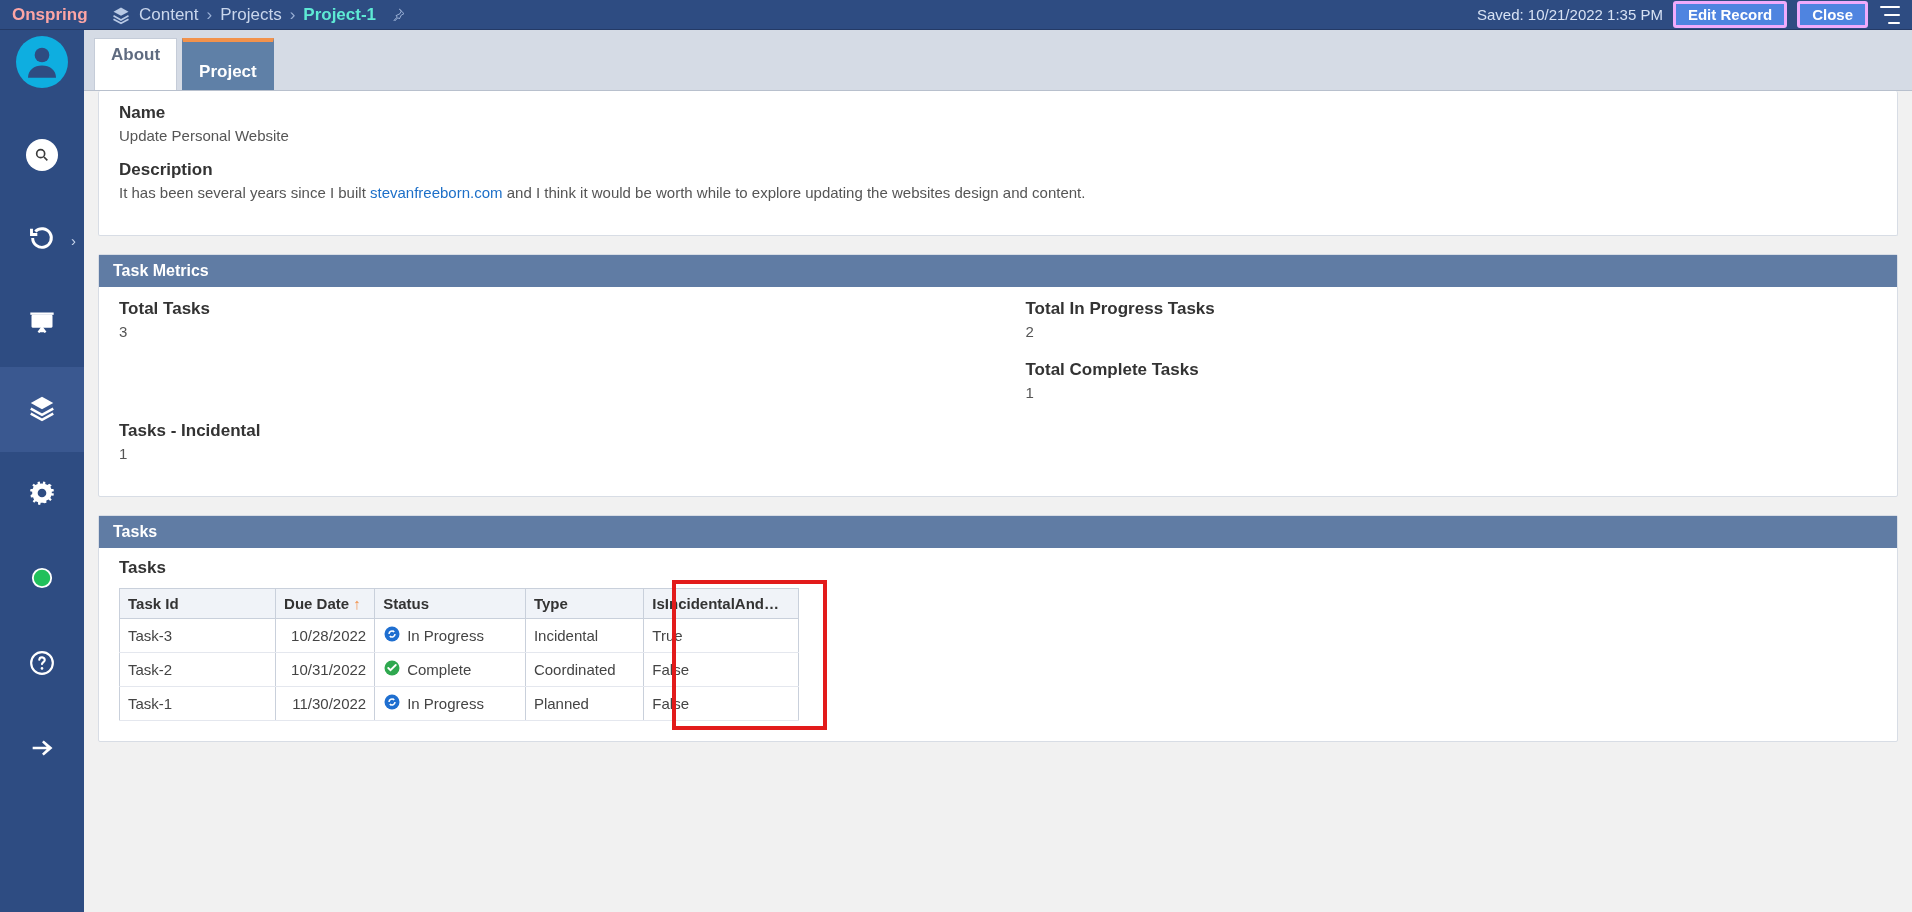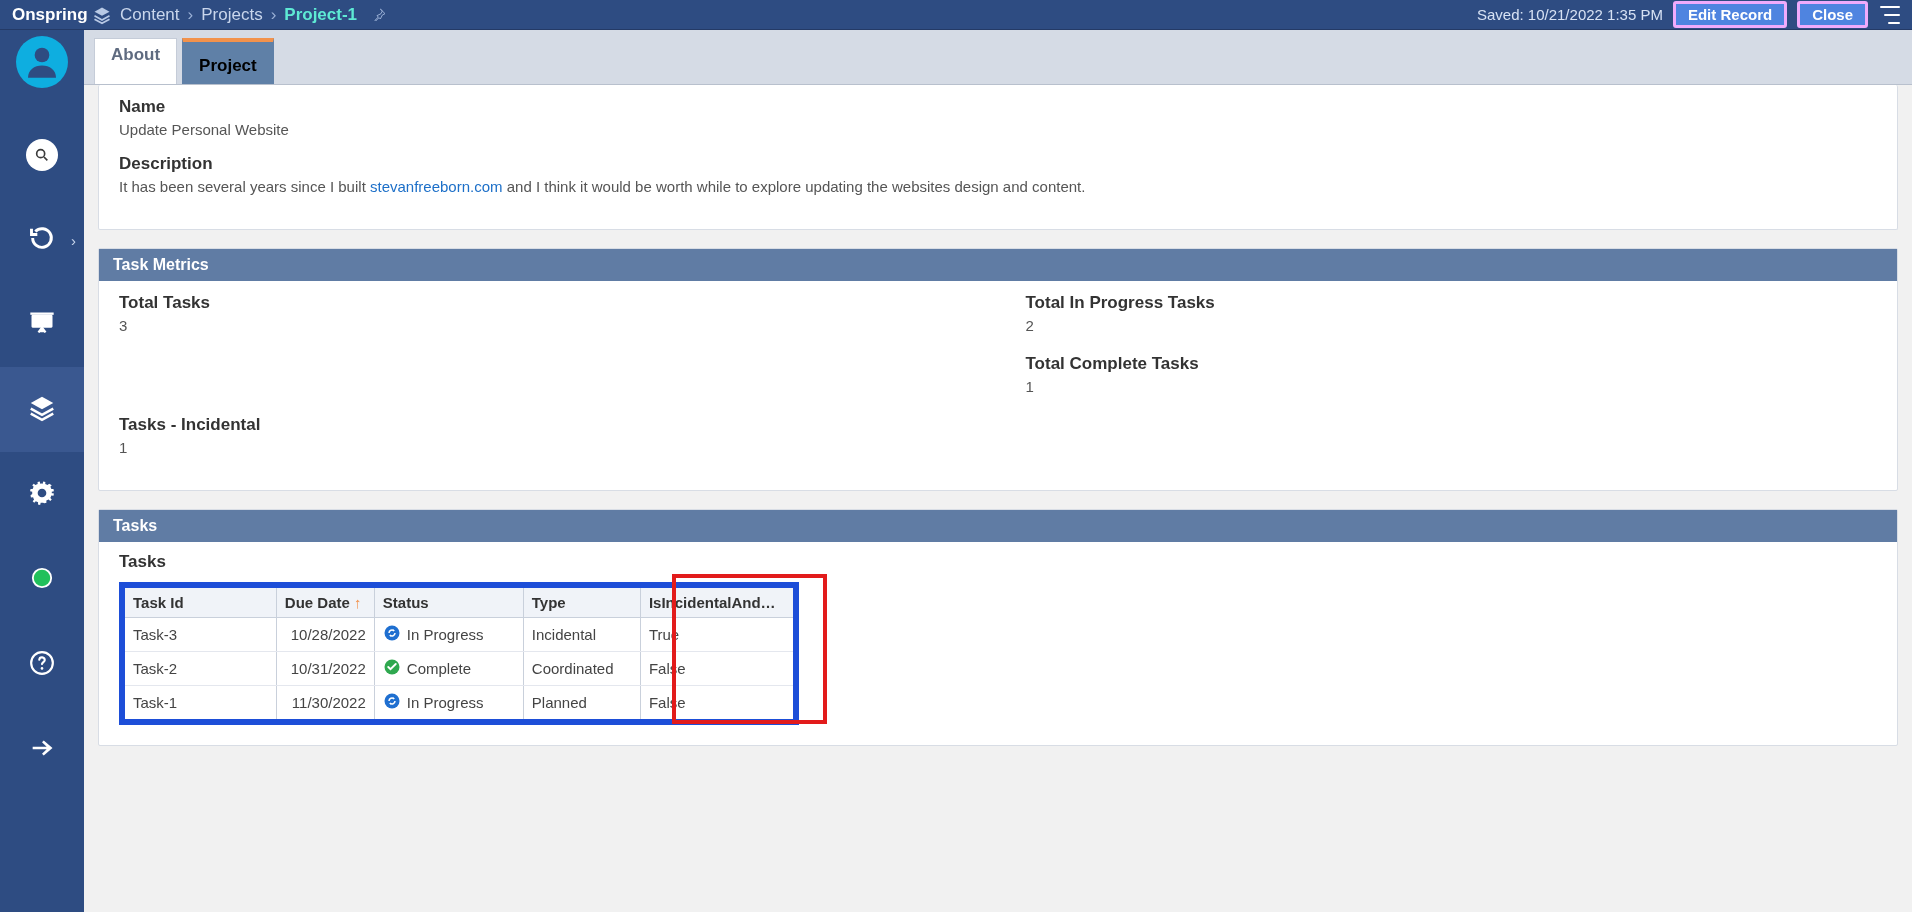--- a/index.html
+++ b/index.html
@@ -2,22 +2,22 @@
 <html><head>
 <meta charset="utf-8">
 <style>
   * { box-sizing: border-box; margin: 0; padding: 0; }
   html, body { width: 100%; height: 100%; font-family: "Segoe UI", Arial, sans-serif; font-size: 15px; color: #333; background: #f1f1f1; }
 
   .topbar {
     display: flex; align-items: center; height: 30px; background: #2e4c82; color: #fff;
     border-bottom: 1px solid #243a66;
   }
-  .logo { width: 92px; color: #ffffff; font-weight: 600; font-size: 17px; padding: 0 8px 0 12px; }
-  .bc { display: flex; align-items: center; gap: 8px; font-size: 17px; }
+  .logo { width: 92px; color: #fca5a5; font-weight: 600; font-size: 17px; padding: 0 8px 0 12px; }
+  .bc { display: flex; align-items: center; gap: 8px; font-size: 17px; margin-left: 19px; }
   .bc svg { display:block; }
   .bc .bc-sep { color: #9ab0d6; }
   .bc a, .bc span.link { color: #c9d6ec; cursor: pointer; }
   .bc .active { color: #5eead4; font-weight: 600; }
   .top-right { margin-left: auto; display: flex; align-items: center; gap: 10px; padding-right: 10px; }
   .saved { color: #d7e2f4; font-size: 15px; }
   .btn { background: #4f84e0; border: 3px solid #f0abfc; color: #fff; padding: 2px 12px; border-radius: 3px; font-size: 15px; font-weight: 600; cursor: pointer; }
   .hambg span { display:block; width:18px; height:2px; background:#fff; margin:3px 0; border-radius:1px; }
   .hambg { display:flex; flex-direction:column; align-items:flex-end; cursor:pointer; padding:2px; }
 
@@ -27,33 +27,33 @@
   .side-item { width: 84px; height: 85px; display:flex; align-items:center; justify-content:center; cursor:pointer; }
   .side-item.active { background: #3a5890; }
   .side-sub { position:relative; }
   .side-sub .chev { position:absolute; right:8px; top:50%; transform:translateY(-50%); color:#c9d6ec; }
   .circle-btn { width:32px; height:32px; border-radius:50%; background:#fff; display:flex; align-items:center; justify-content:center; }
 
   .content { flex:1; overflow:auto; }
   .tabs-bar { background:#d5dbe5; border-bottom:1px solid #b8c0cd; padding: 8px 10px 0 10px; display:flex; gap:5px; }
   .tab { padding: 6px 16px 8px 16px; font-size: 17px; font-weight:600; color:#5f6b80; border:1px solid #c5ccd8; border-bottom:none; background:#e8ecf2; cursor:pointer; }
   .tab.inactive-first { background:#fff; }
-  .tab.active { background:#5f80a7; color:#000000; border-color:#5f80a7; border-top:4px solid #f2924c; padding-top:14px; }
+  .tab.active { background:#5f80a7; color:#ffffff; border-color:#5f80a7; border-top:4px solid #f2924c; padding-top:20px; }
 
   .panel { background:#fff; border:1px solid #d8dde5; border-radius:2px; margin:0 14px 18px 14px; }
   .panel.first { margin-top: 0; border-top: none; }
   .panel-head { background:#607ca4; color:#fff; font-weight:600; font-size:16px; padding:7px 14px; }
   .panel-body { padding: 10px 20px 20px 20px; }
   .field-label { font-size:17px; font-weight:700; color:#333; margin-top:2px; }
   .field-val { color:#555; padding-top:4px; padding-bottom:14px; font-size:15px; }
   .link-text { color:#1c6fc8; text-decoration:none; }
   .metrics-grid { display:grid; grid-template-columns: 1fr 1fr; gap: 4px 55px; }
 
   .table-label { font-size:17px; font-weight:700; margin: 0 0 10px 0; }
-  table.grid { width: 680px; border-collapse: collapse; border:6px solid #1d4ed8; font-size:15px; }
+  table.grid { width: 680px; border-collapse: collapse; border:1px solid #1d4ed8; font-size:15px; }
   table.grid th { background:#f0f3f8; border:1px solid #c9d0db; padding:6px 8px; font-weight:600; font-size:15px; color:#333; text-align:left; }
   table.grid td { border:1px solid #e4e7ee; border-left:1px solid #c9d0db; border-right:1px solid #c9d0db; padding:6px 8px; color:#444; }
   .sort-arrow { color:#f2924c; font-weight:700; }
   .status-cell { display:flex; align-items:center; gap:6px; }
   .status-icon { width:18px; height:18px; flex:0 0 18px; }
 
   .highlight-box { position:absolute; border:4px solid #e21b1b; pointer-events:none; }
   .table-wrap { position:relative; }
 
 </style>

